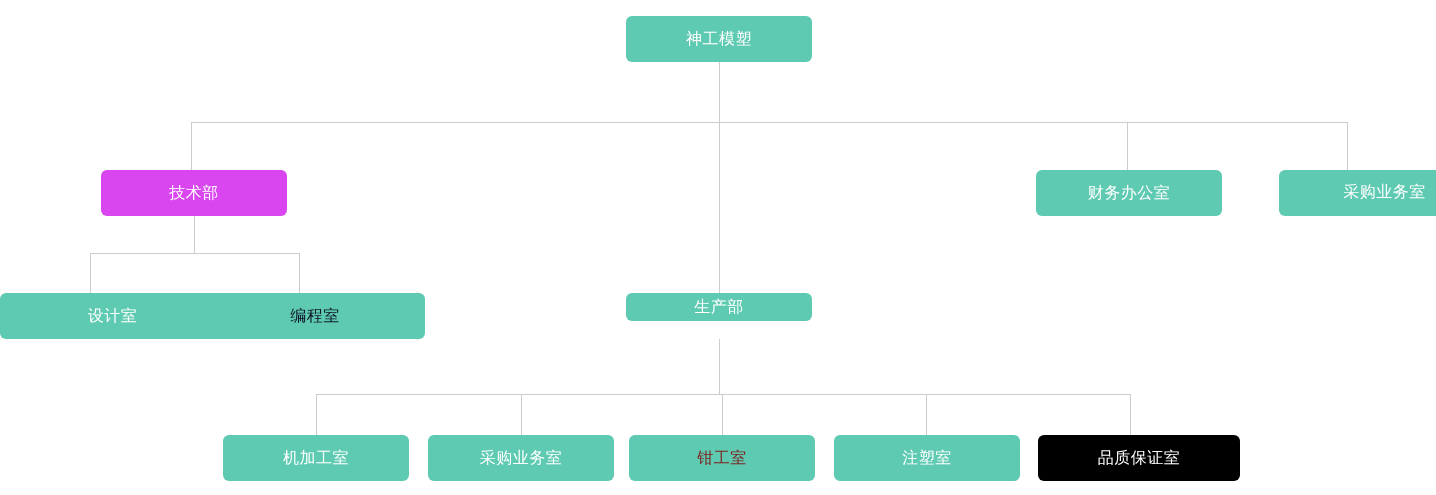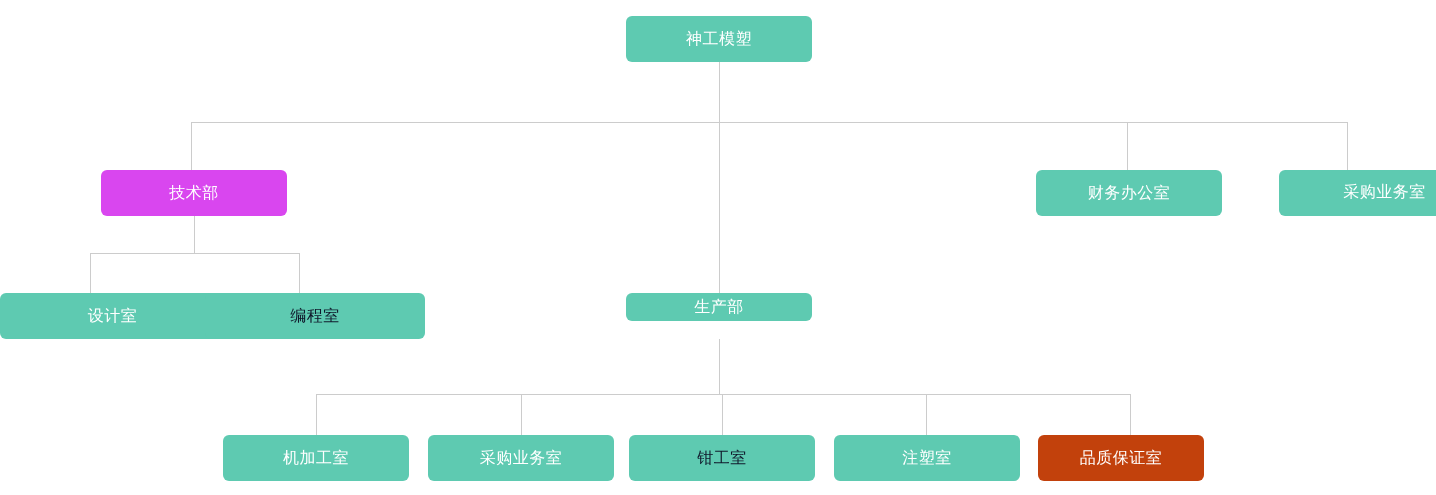--- a/index.html
+++ b/index.html
@@ -93,23 +93,23 @@
       </div>
       <div class="node" style="left: 626px; top: 293px; width: 186px; height: 28px; background: rgb(94, 202, 177); color: rgb(255, 255, 255);">
         <span class="node-label">生产部</span>
       </div>
       <div class="node" style="left: 223px; top: 435px; width: 186px; height: 46px; background: rgb(94, 202, 177); color: rgb(255, 255, 255);">
         <span class="node-label">机加工室</span>
       </div>
       <div class="node" style="left: 428px; top: 435px; width: 186px; height: 46px; background: rgb(94, 202, 177); color: rgb(255, 255, 255);">
         <span class="node-label">采购业务室</span>
       </div>
-      <div class="node" style="left: 629px; top: 435px; width: 186px; height: 46px; background: rgb(94, 202, 177); color: #0f172a;">
+      <div class="node" style="left: 629px; top: 435px; width: 186px; height: 46px; background: rgb(94, 202, 177); color: #7f1d1d;">
         <span class="node-label">钳工室</span>
       </div>
       <div class="node" style="left: 834px; top: 435px; width: 186px; height: 46px; background: rgb(94, 202, 177); color: rgb(255, 255, 255); font-family: Liberation Serif, serif;">
         <span class="node-label">注塑室</span>
       </div>
-      <div class="node" style="left: 1038px; top: 435px; width: 166px; height: 46px; background: #c2410c; color: rgb(255, 255, 255);">
+      <div class="node" style="left: 1038px; top: 435px; width: 202px; height: 46px; background: #000000; color: rgb(255, 255, 255);">
         <span class="node-label">品质保证室</span>
       </div>
     </div>
 </div>
 
 </body></html>

